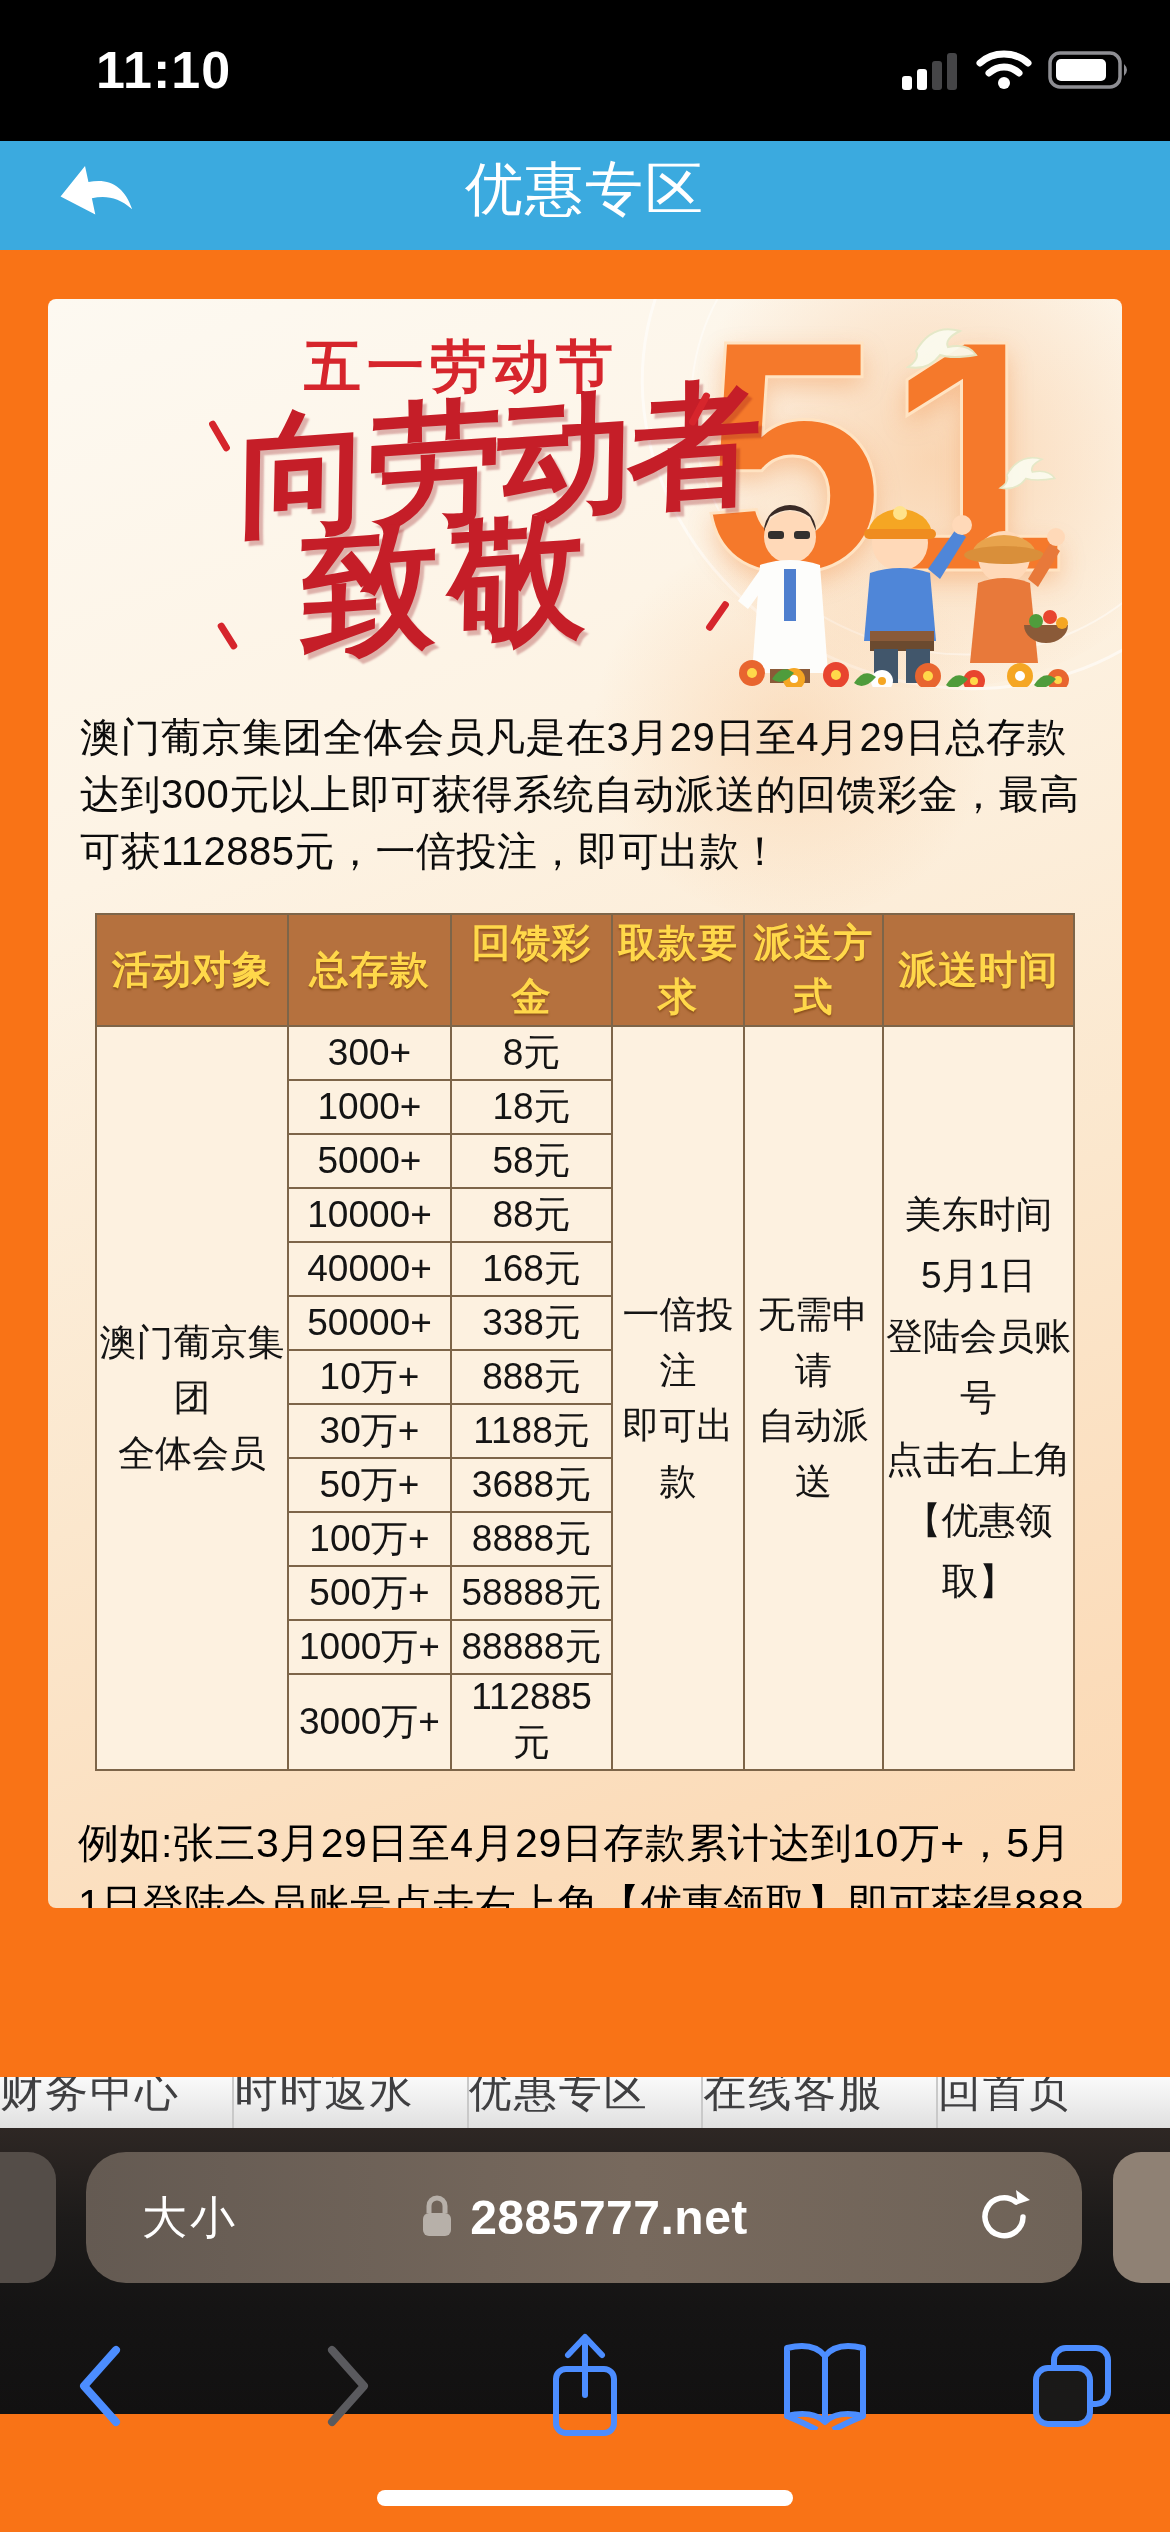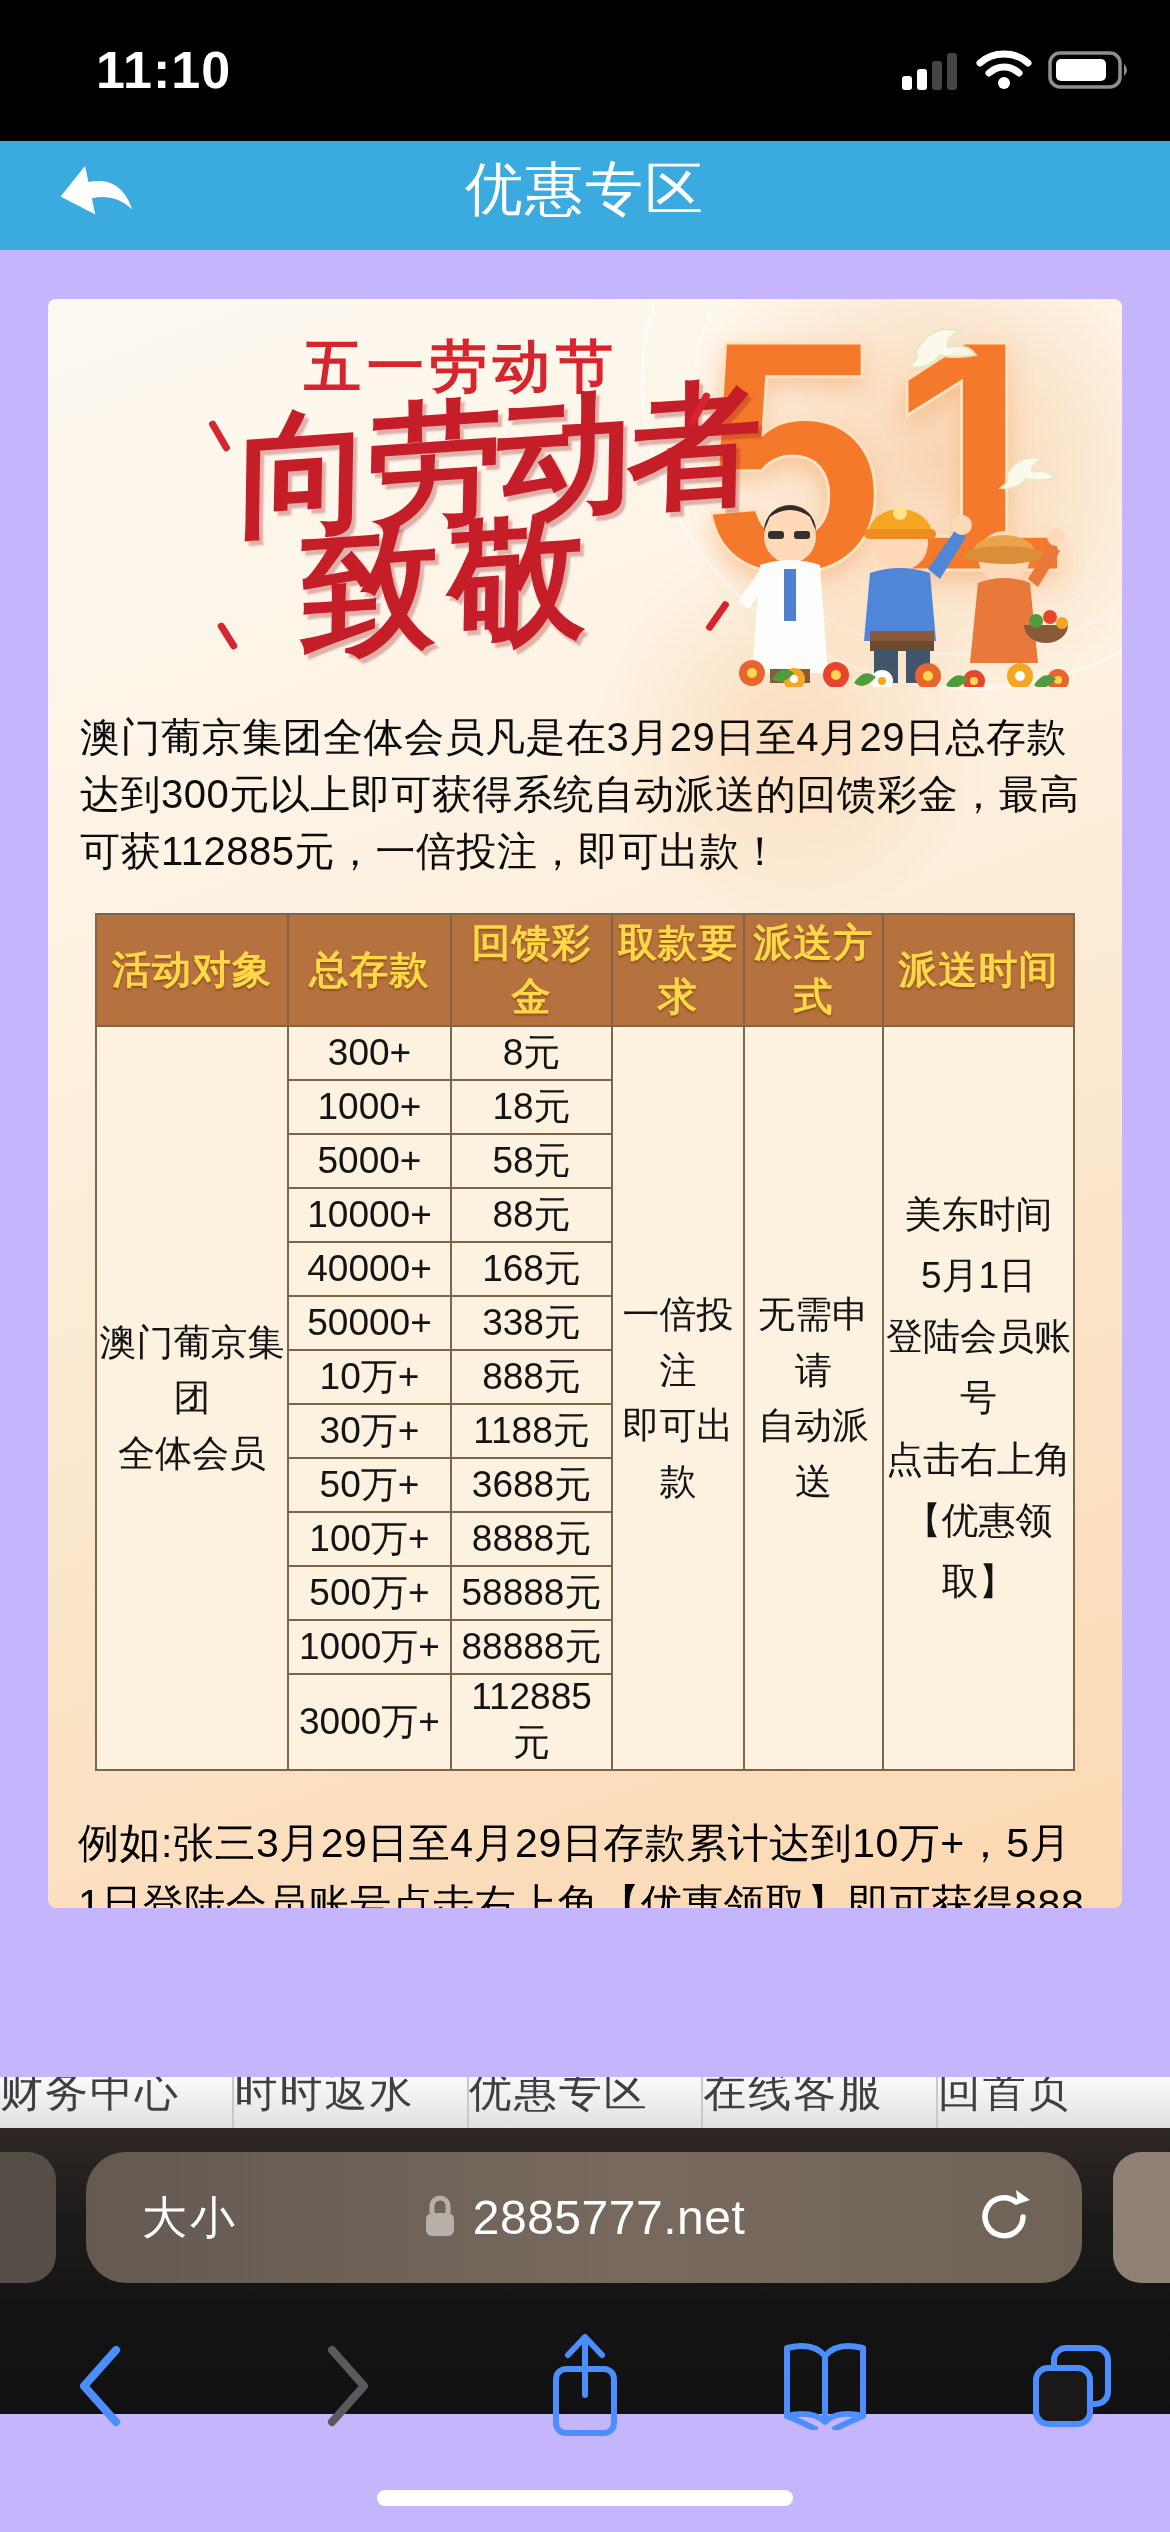--- a/index.html
+++ b/index.html
@@ -1,16 +1,16 @@
 <!DOCTYPE html>
 <html><head>
 <meta charset="utf-8">
 <style>
   html,body{margin:0;padding:0;background:#000;}
-  .screen{position:relative;width:1170px;height:2532px;overflow:hidden;background:#c4b5fd;
+  .screen{position:relative;width:1170px;height:2532px;overflow:hidden;background:#f97316;
           font-family:"Liberation Sans","DejaVu Sans",sans-serif;}
 
   
   .status-bar{position:absolute;left:0;top:0;width:1170px;height:141px;background:#000;}
   .status-time{position:absolute;left:96px;top:40px;color:#fff;font-size:52px;font-weight:bold;letter-spacing:1px;}
   .status-icons{position:absolute;right:38px;top:50px;display:flex;align-items:flex-end;gap:16px;}
 
   
   .page-header{position:absolute;left:0;top:141px;width:1170px;height:109px;background:#3BAADF;}
   .back-btn{position:absolute;left:44px;top:6px;width:100px;height:100px;display:flex;align-items:center;justify-content:center;cursor:pointer;}
@@ -72,21 +72,21 @@
   
   .chrome{position:absolute;left:0;top:2128px;width:1170px;height:286px;
     background:linear-gradient(180deg,#2e2724 0%,#1d1b1a 32%,#151414 62%,#121111 100%);}
   .tab-frag-left{position:absolute;left:0;top:24px;width:56px;height:131px;background:#544d48;border-radius:0 28px 28px 0;}
   .tab-frag-right{position:absolute;right:0;top:24px;width:57px;height:131px;background:#8f8174;border-radius:28px 0 0 28px;}
   .url-capsule{position:absolute;left:86px;top:24px;width:996px;height:131px;border-radius:40px;
     background:linear-gradient(90deg,#645a52 0%,#77695d 55%,#6f6358 100%);cursor:pointer;}
   .text-size-btn{position:absolute;left:56px;top:0;height:131px;display:flex;align-items:center;
     color:#fff;font-size:45px;font-weight:500;letter-spacing:3px;cursor:pointer;}
   .url-center{position:absolute;left:0;top:0;width:100%;height:131px;display:flex;align-items:center;justify-content:center;gap:16px;}
-  .url-text{color:#fff;font-size:48px;letter-spacing:.5px;}
+  .url-text{color:#fff;font-size:48px;letter-spacing:.5px;font-weight:bold;}
   .reload-btn{position:absolute;right:50px;top:36px;cursor:pointer;}
   .nav-icons{position:absolute;left:0;top:188px;width:1170px;height:140px;}
   .nav-ic{position:absolute;top:0;width:120px;height:140px;display:flex;align-items:center;justify-content:center;cursor:pointer;}
   .ic-back{left:40px;} .ic-fwd{left:288px;} .ic-share{left:525px;} .ic-book{left:765px;} .ic-tabs{left:1012px;}
   .home-indicator{position:absolute;left:377px;top:362px;width:416px;height:16px;border-radius:9px;background:#fff;}
 </style>
 </head>
 <body>
 
 <div class="screen">

